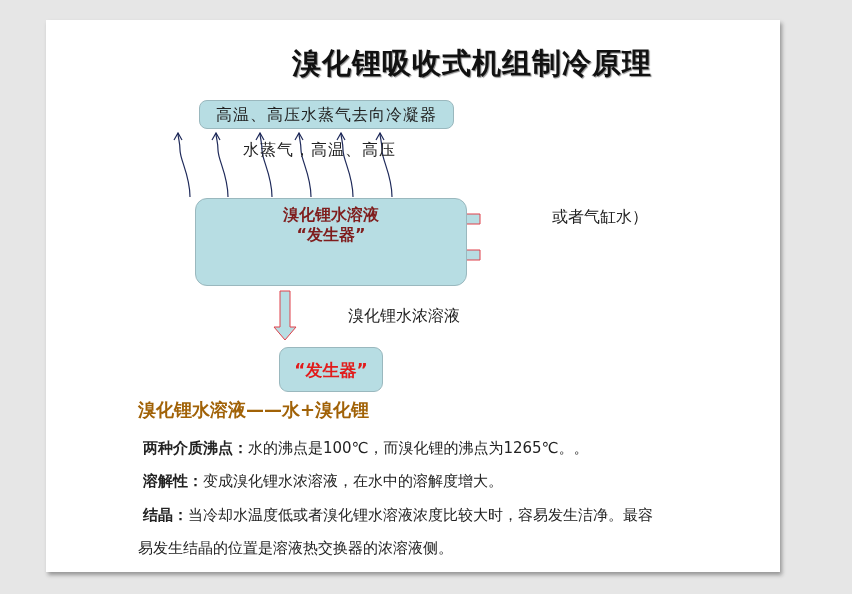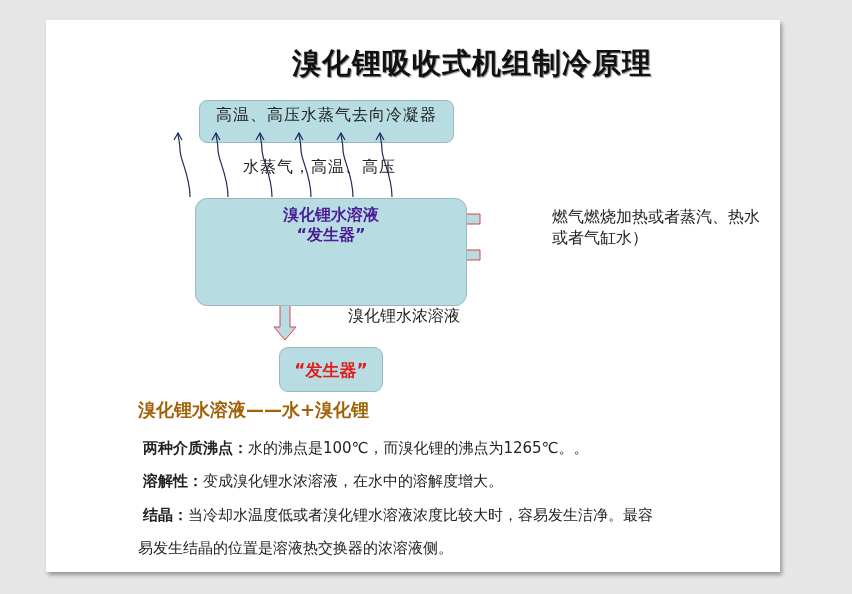--- a/index.html
+++ b/index.html
@@ -1,22 +1,22 @@
 <!DOCTYPE html>
 <html><head>
 <meta charset="utf-8">
 <style>
   html, body { margin:0; padding:0; }
   body { width:852px; height:594px; background:#e6e6e6; position:relative; overflow:hidden; font-family:"DejaVu Sans", sans-serif; }
   .slide { position:absolute; left:46px; top:20px; width:734px; height:552px; background:#ffffff; box-shadow:2px 3px 4px rgba(0,0,0,0.35); }
   .abs { position:absolute;margin-left:46px; }
   .title { left:0; width:852px; top:44px; text-align:center; font-family:"DejaVu Serif", serif; font-weight:bold; font-size:29px; color:#111; text-shadow:1px 1px 1px #888; letter-spacing:1px; }
   .box { background:#b7dde3; border:1px solid #9ab8be; border-radius:8px; box-sizing:border-box; }
-  .topbox { left:153px; top:100px; width:255px; height:43px; font-size:16px; color:#222; line-height:27px; text-align:center; letter-spacing:1px; }
-  .midbox { left:149px; top:198px; width:272px; height:108px; text-align:center; color:#4c1d95; font-weight:bold; border-radius:12px; }
+  .topbox { left:153px; top:100px; width:255px; height:29px; font-size:16px; color:#222; line-height:27px; text-align:center; letter-spacing:1px; }
+  .midbox { left:149px; top:198px; width:272px; height:88px; text-align:center; color:#7f1d1d; font-weight:bold; border-radius:12px; }
   .midbox .l1 { font-size:16px; margin-top:6px; line-height:20px; }
   .midbox .l2 { font-size:16px; line-height:20px; }
   .midbox .l3 { font-size:13px; line-height:16px; padding:0 4px; }
   .botbox { left:233px; top:347px; width:104px; height:45px; text-align:center; color:#e21b1b; font-weight:bold; font-size:17px; line-height:44px; border-radius:9px; }
   .label { font-size:16px; color:#222; }
   .heading2 { left:92px; top:398px; font-size:18px; font-weight:bold; color:#a16207; }
   .para { left:97px; font-size:15px; color:#222; }
   .para b { font-weight:bold; }
   svg { position:absolute; left:0; top:0; }
 </style>
@@ -42,29 +42,28 @@
   </g>
 
   <g fill="#b7dde3" stroke="#e0404a" stroke-width="1">
     <path d="M480,214 L444,214 L444,209 L429,219 L444,229 L444,224 L480,224 Z"></path>
     <path d="M480,250 L444,250 L444,245 L429,255 L444,265 L444,260 L480,260 Z"></path>
   </g>
 
   <path d="M280,291 L290,291 L290,327 L296,327 L285,340 L274,327 L280,327 Z" fill="#b7dde3" stroke="#e0404a" stroke-width="1"></path>
 </svg>
 
-<div class="abs label" style="left:197px;top:157px;letter-spacing:1px;">水蒸气，高温、高压</div>
+<div class="abs label" style="left:197px;top:140px;letter-spacing:1px;">水蒸气，高温、高压</div>
 
 <div class="abs box midbox">
   <div class="l1">溴化锂水溶液</div>
   <div class="l2">“发生器”</div>
 </div>
 
 <div class="abs label" style="left:506px;top:206px;line-height:21px;">
-  <div>燃气燃烧加热或者蒸汽、热水</div>
   <div>或者气缸水）</div>
 </div>
 
 <div class="abs label" style="left:302px;top:306px;">溴化锂水浓溶液</div>
 
 <div class="abs box botbox">“发生器”</div>
 
 <div class="abs heading2">溴化锂水溶液——水+溴化锂</div>
 
 <div class="abs para" style="top:439px;">

